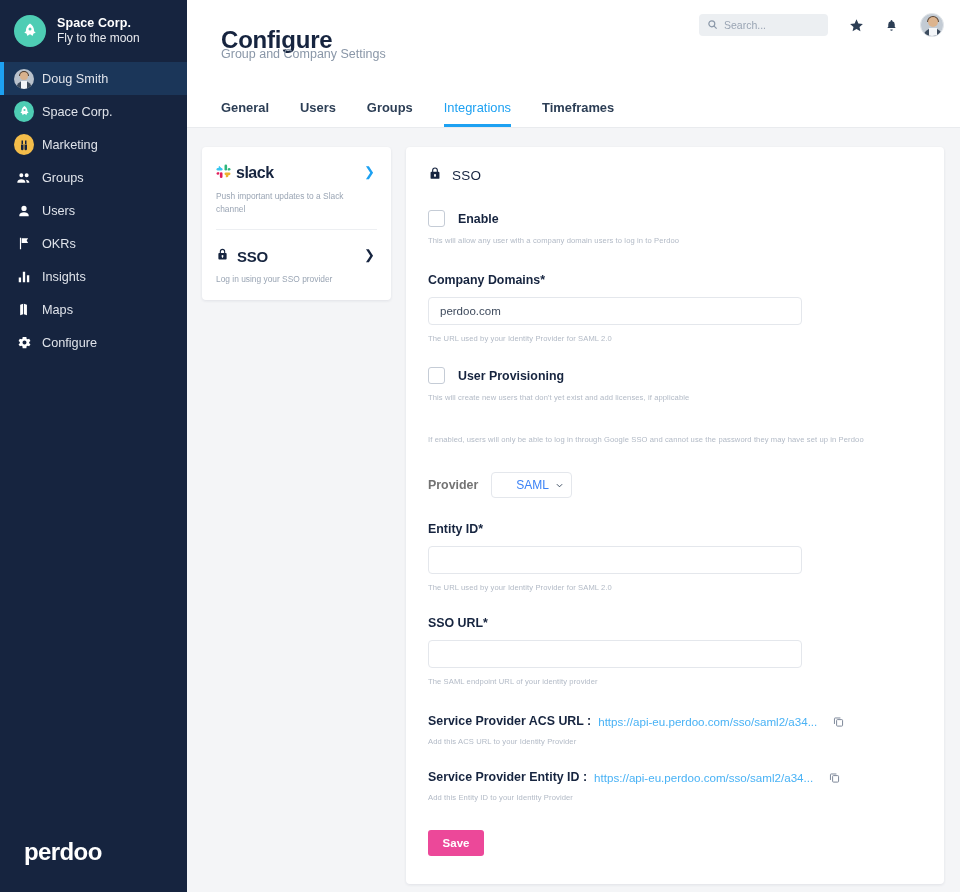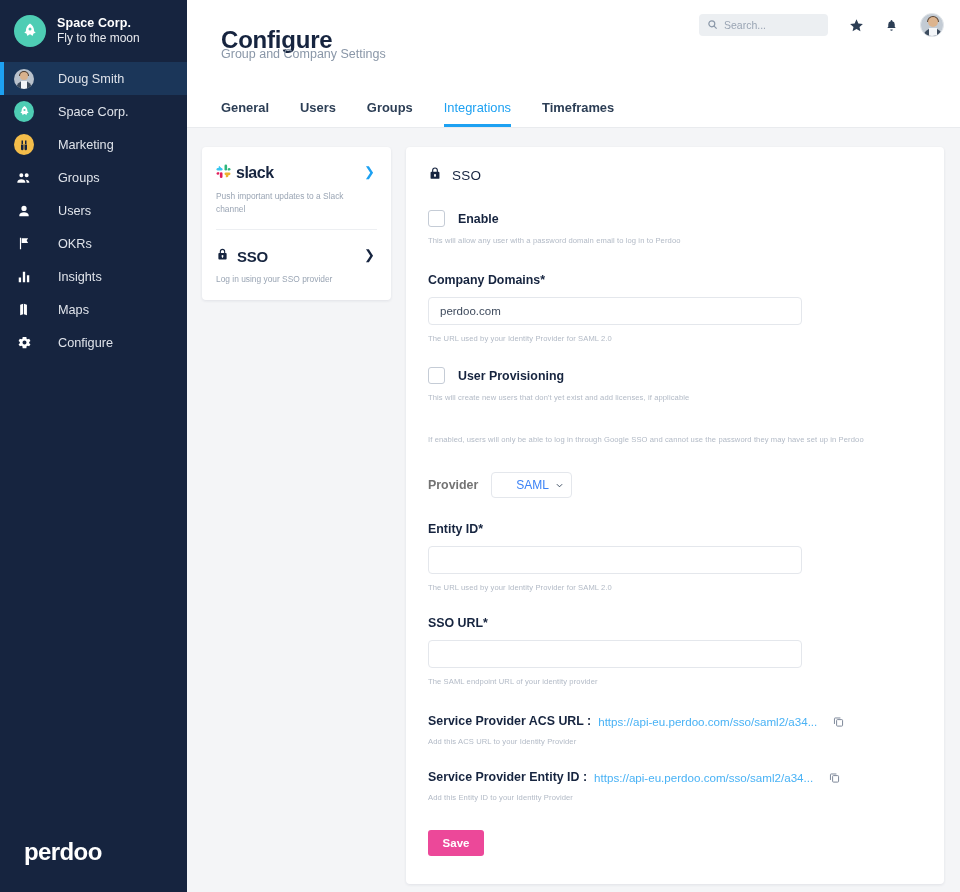--- a/index.html
+++ b/index.html
@@ -32,21 +32,21 @@
   }
   .brand-text { display: flex; flex-direction: column; line-height: 1.25; }
   .brand-name { color: #ffffff; font-size: 12.5px; font-weight: bold; letter-spacing: .1px;}
   .brand-sub { color: #e8eaef; font-size: 12px; font-weight: normal; text-align: center; }
 
   .nav { margin-top: 0; }
   .nav-item {
     display: flex; align-items: center;
     height: 33px;
     padding-left: 14px;
-    gap: 24px;
+    gap: 8px;
     color: #dfe3ea;
     font-size: 12.7px;
     position: relative;
     cursor: pointer;
   }
   .nav-item.active {
     background: #1b3659;
   }
   .nav-item.active::before {
     content: ""; position: absolute; left: 0; top: 0;
@@ -453,21 +453,21 @@
             </svg>
           </span>
           <span class="sso-head-title">SSO</span>
         </div>
 
         
         <div class="check-row">
           <span class="checkbox"></span>
           <span class="check-label">Enable</span>
         </div>
-        <div class="helper">This will allow any user with a password domain email to log in to Perdoo</div>
+        <div class="helper">This will allow any user with a company domain users to log in to Perdoo</div>
 
         <div class="gap-28"></div>
 
         
         <div class="field-label">Company Domains*</div>
         <input class="text-input" type="text" value="perdoo.com" style="">
         <div class="helper">The URL used by your Identity Provider for SAML 2.0</div>
 
         <div class="gap-24"></div>
 

